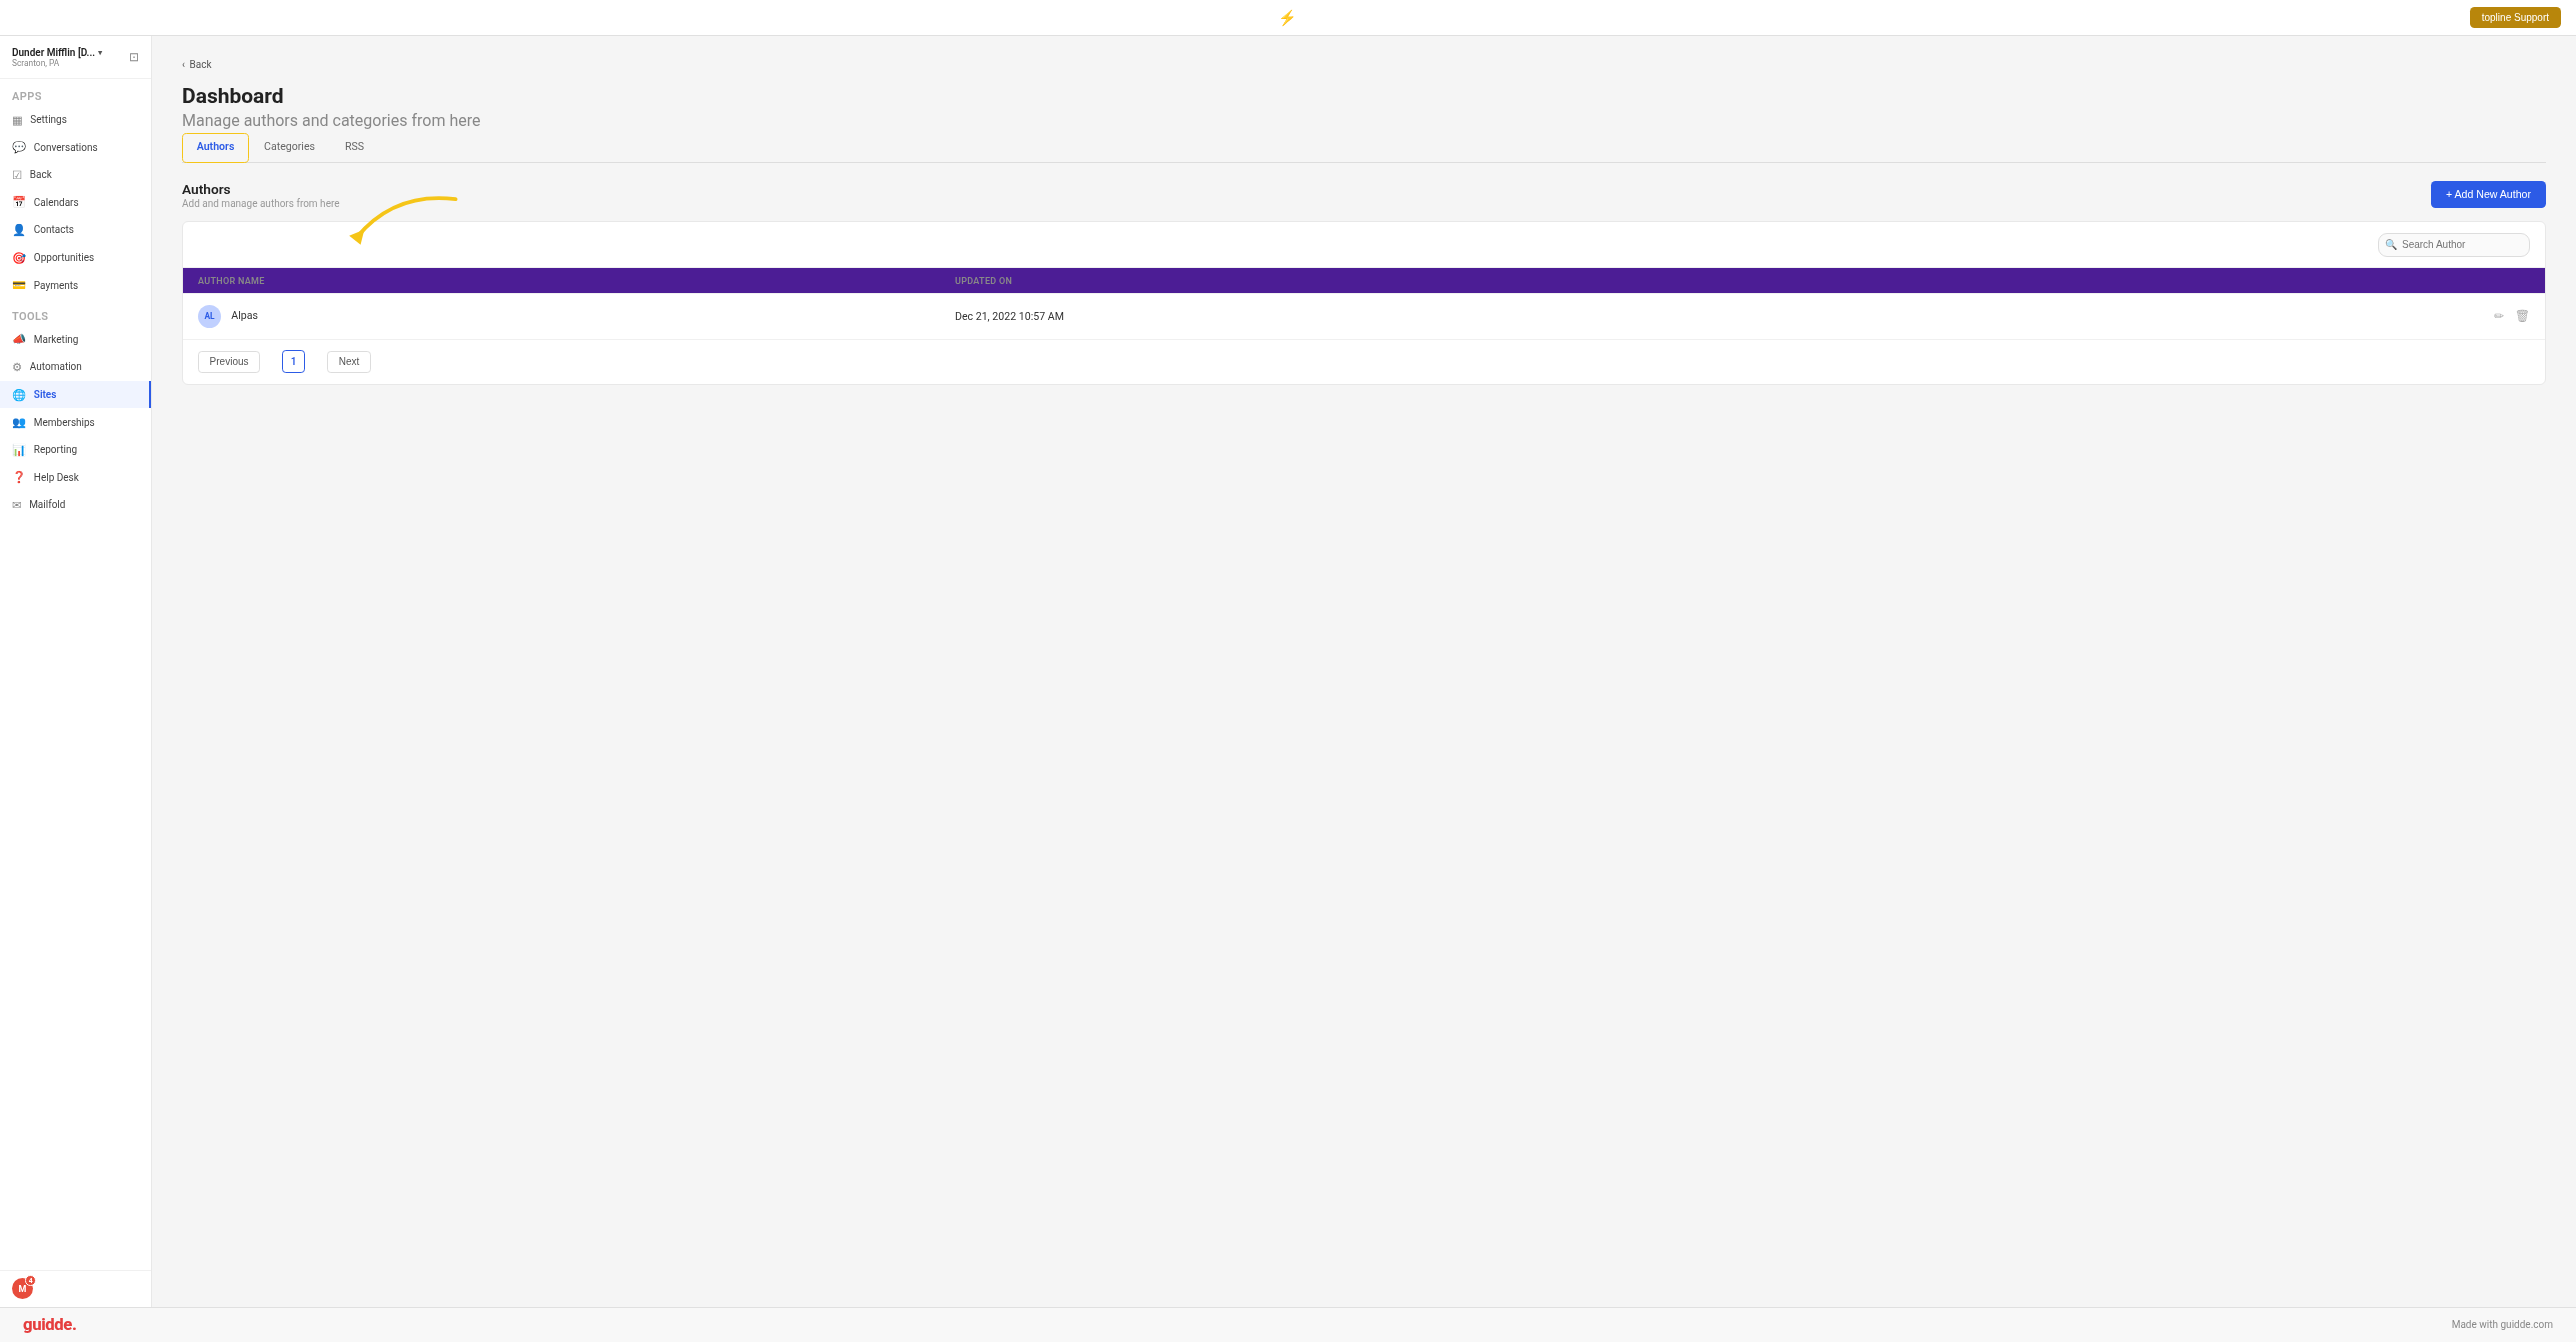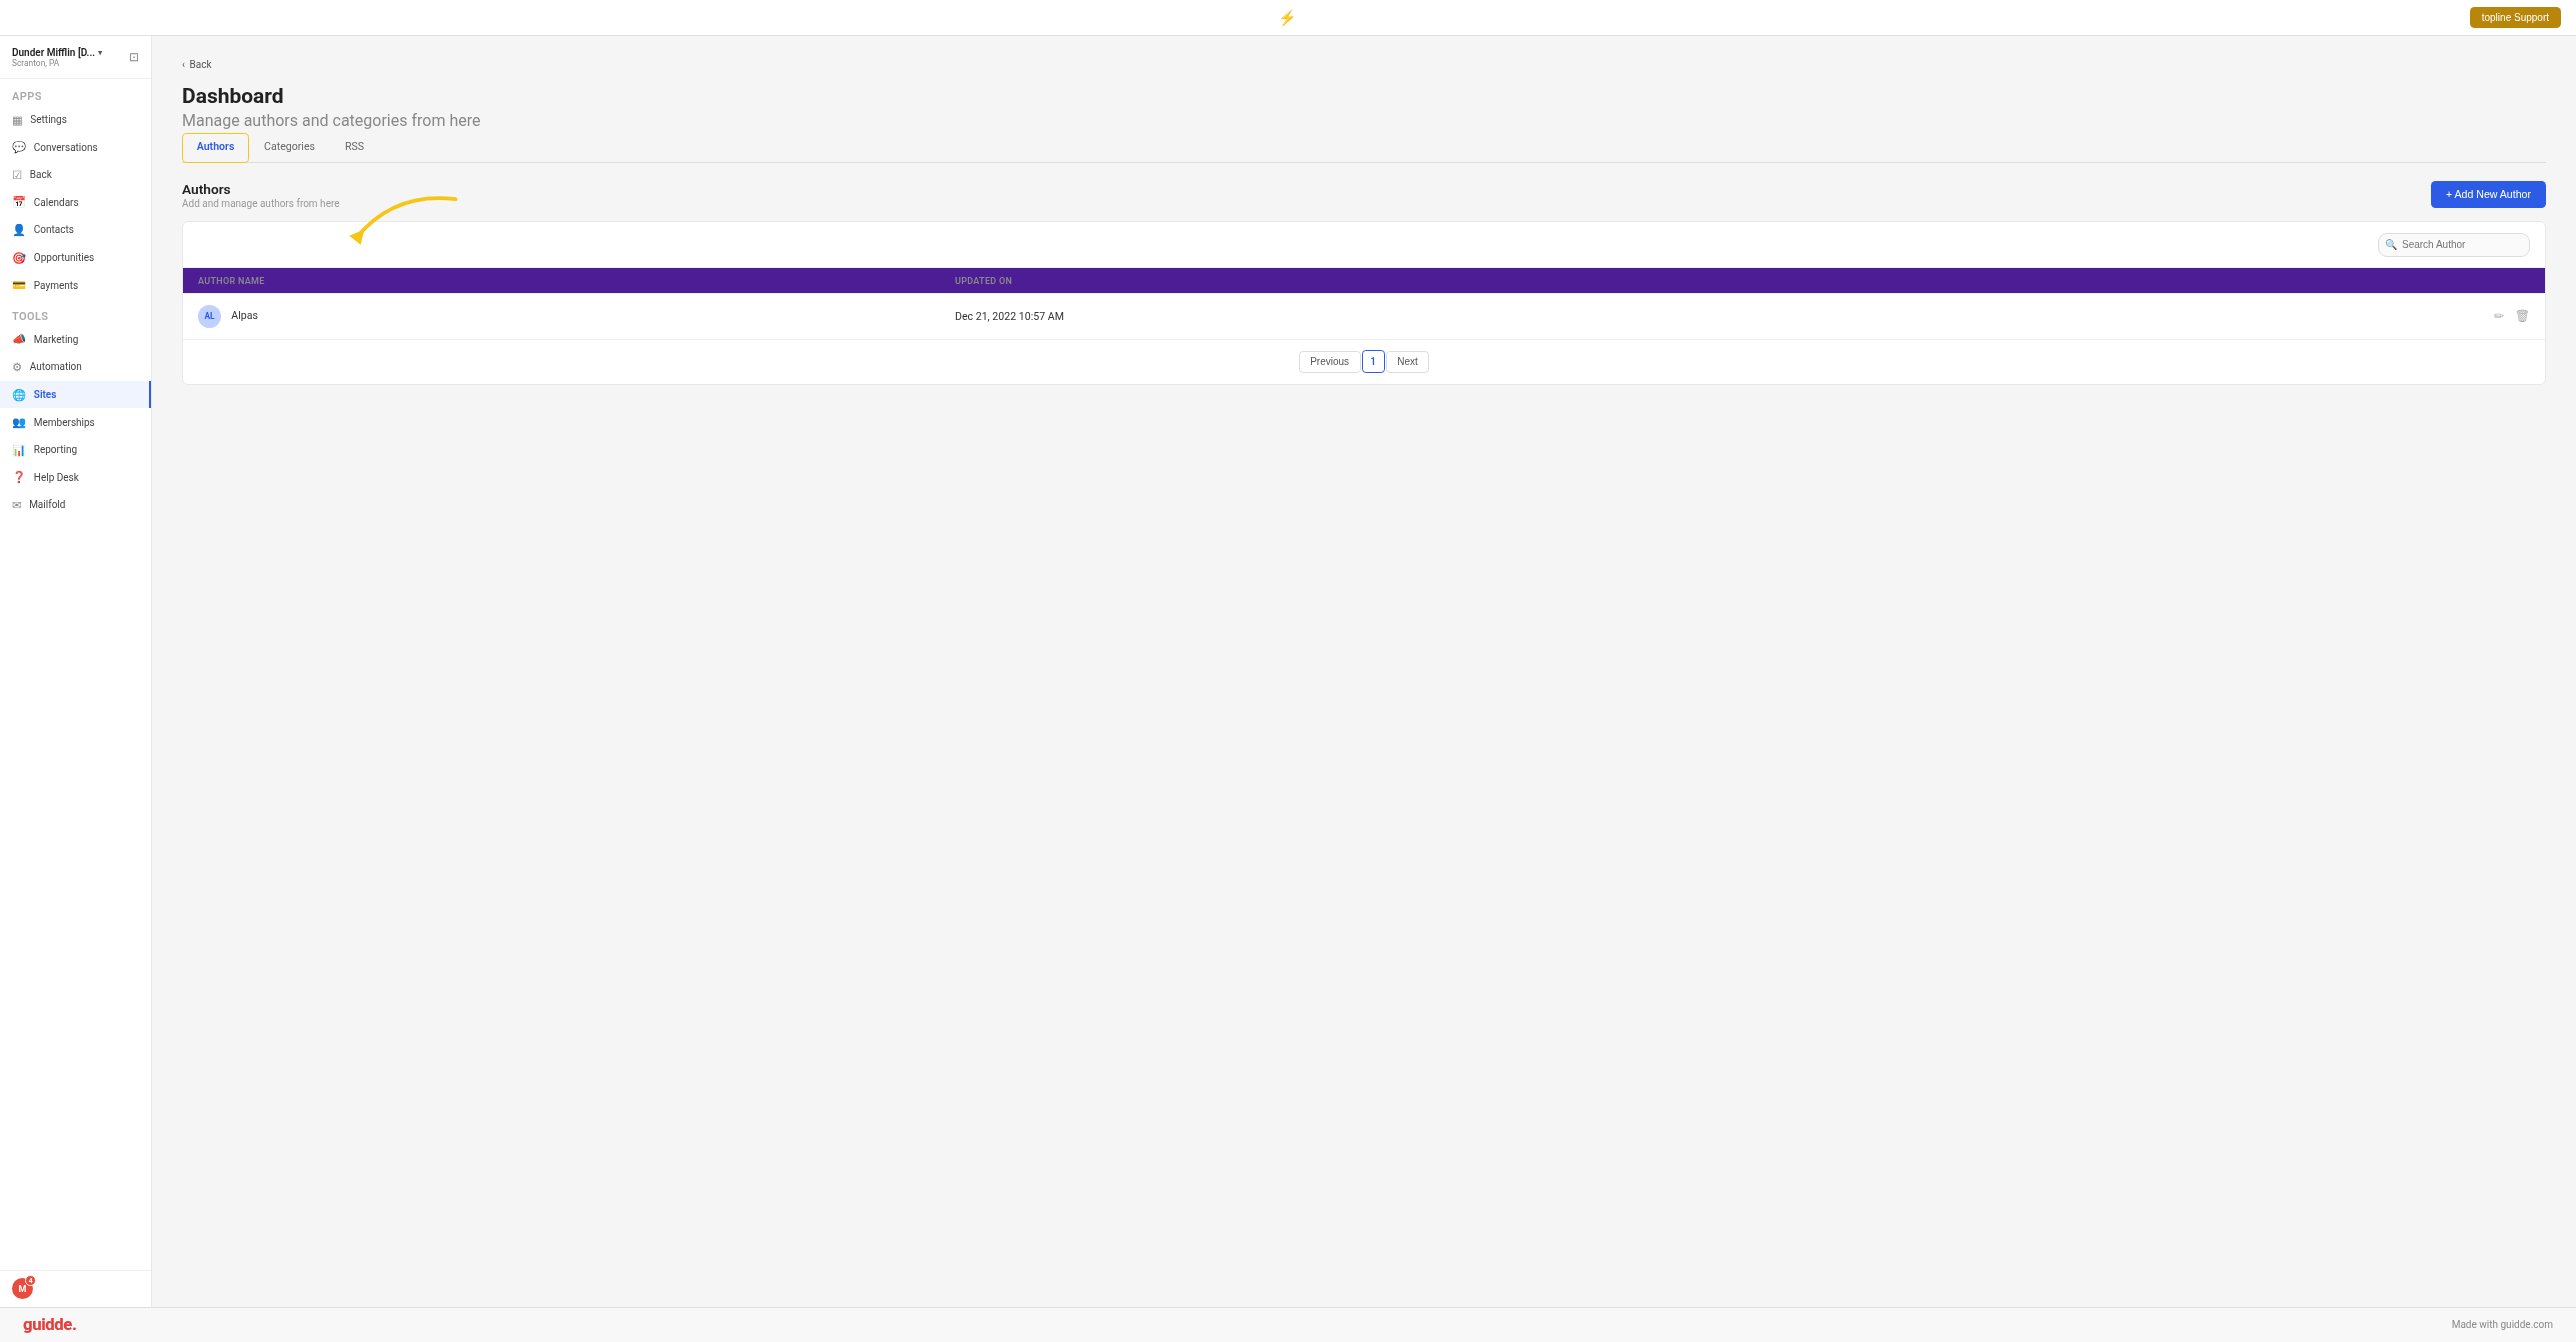--- a/index.html
+++ b/index.html
@@ -295,23 +295,23 @@
       color: #aaa;
       cursor: pointer;
       font-size: 12px;
       transition: color 0.15s;
     }
 
     
     .pagination {
       display: flex;
       align-items: center;
-      justify-content: center;
+      justify-content: flex-start;
       padding: 10.6px 15px;
-      gap: 1px;
+      gap: 22px;
       border-top: 0.8px solid #f0f0f0;
     }
     .page-btn {
       padding: 4.6px 10.6px;
       border: 0.8px solid #ddd;
       border-radius: 3.8px;
       background: #fff;
       font-size: 10px;
       color: #555;
       cursor: pointer;

